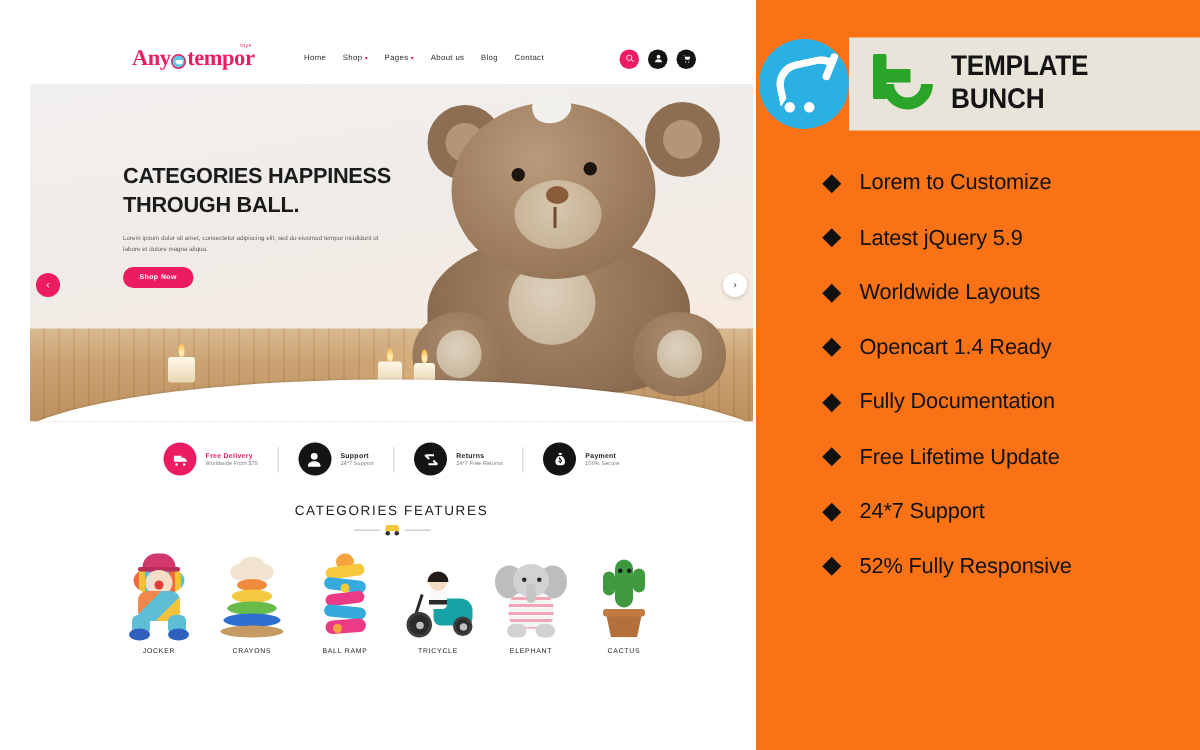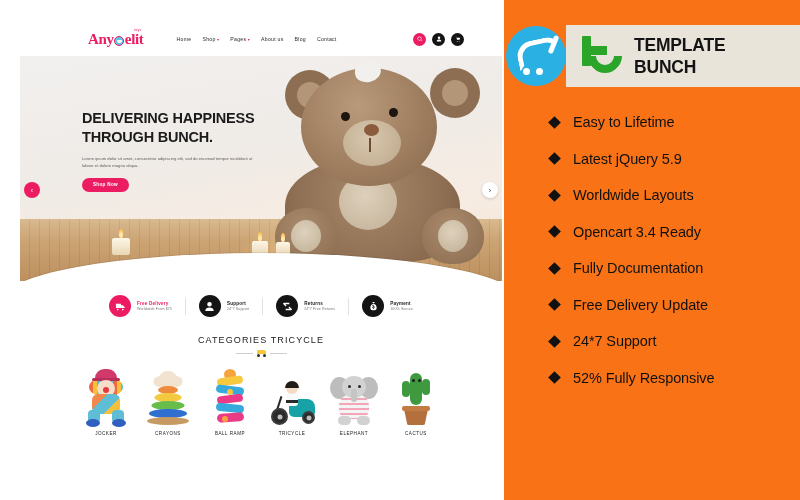--- a/index.html
+++ b/index.html
@@ -289,21 +289,21 @@
 <body>
 
 <div class="page">
 
   <div class="preview">
 
     <div class="site-header">
       <div class="logo">
         <span class="logo-text">Any</span>
         <span class="logo-mark"></span>
-        <span class="logo-text">elit</span>
+        <span class="logo-text">tempor</span>
         <span class="logo-sup">toys</span>
       </div>
 
       <div class="nav">
         <span class="nav-item"><span>Home</span></span>
         <span class="nav-item"><span>Shop</span><span class="caret">▾</span></span>
         <span class="nav-item"><span>Pages</span><span class="caret">▾</span></span>
         <span class="nav-item"><span>About us</span></span>
         <span class="nav-item"><span>Blog</span></span>
         <span class="nav-item"><span>Contact</span></span>
@@ -355,22 +355,22 @@
         <div class="b-part b-eye l"></div>
         <div class="b-part b-eye r"></div>
       </div>
 
       <div class="candle c1"></div>
       <div class="candle c2"></div>
       <div class="candle c3"></div>
 
       <div class="hero-copy">
         <div class="hero-h1">
-          <div>DELIVERING HAPPINESS</div>
-          <div>THROUGH BUNCH.</div>
+          <div>CATEGORIES HAPPINESS</div>
+          <div>THROUGH BALL.</div>
         </div>
         <div class="hero-p">Lorem ipsum dolor sit amet, consectetur adipiscing elit, sed do eiusmod tempor incididunt ut labore et dolore magna aliqua.</div>
         <button class="shop-btn">Shop Now</button>
       </div>
 
       <div class="arrow prev">‹</div>
       <div class="arrow next">›</div>
 
       <div class="hero-wave"></div>
     </div>
@@ -422,21 +422,21 @@
             </svg>
         </span>
         <span>
           <div class="srv-t">Payment</div>
           <div class="srv-s">100% Secure</div>
         </span>
       </div>
     </div>
 
     <div class="cats">
-      <div class="cats-title">CATEGORIES TRICYCLE</div>
+      <div class="cats-title">CATEGORIES FEATURES</div>
       <div class="cats-sep">
         <span class="ln"></span>
         <span class="car">
           <span class="car-body"></span>
             <span class="car-w a"></span>
             <span class="car-w b"></span>
         </span>
         <span class="ln"></span>
       </div>
 
@@ -561,41 +561,41 @@
             <span class="stem"></span>
             <span class="bar"></span>
         </span>
         <span class="tb-name">TEMPLATE BUNCH</span>
       </div>
     </div>
 
     <div class="features">
       <div class="feat">
         <span class="feat-bullet"></span>
-        <span class="feat-label">Easy to Lifetime</span>
+        <span class="feat-label">Lorem to Customize</span>
       </div>
       <div class="feat">
         <span class="feat-bullet"></span>
         <span class="feat-label">Latest jQuery 5.9</span>
       </div>
       <div class="feat">
         <span class="feat-bullet"></span>
         <span class="feat-label">Worldwide Layouts</span>
       </div>
       <div class="feat">
         <span class="feat-bullet"></span>
-        <span class="feat-label">Opencart 3.4 Ready</span>
+        <span class="feat-label">Opencart 1.4 Ready</span>
       </div>
       <div class="feat">
         <span class="feat-bullet"></span>
         <span class="feat-label">Fully Documentation</span>
       </div>
       <div class="feat">
         <span class="feat-bullet"></span>
-        <span class="feat-label">Free Delivery Update</span>
+        <span class="feat-label">Free Lifetime Update</span>
       </div>
       <div class="feat">
         <span class="feat-bullet"></span>
         <span class="feat-label">24*7 Support</span>
       </div>
       <div class="feat">
         <span class="feat-bullet"></span>
         <span class="feat-label">52% Fully Responsive</span>
       </div>
     </div>

